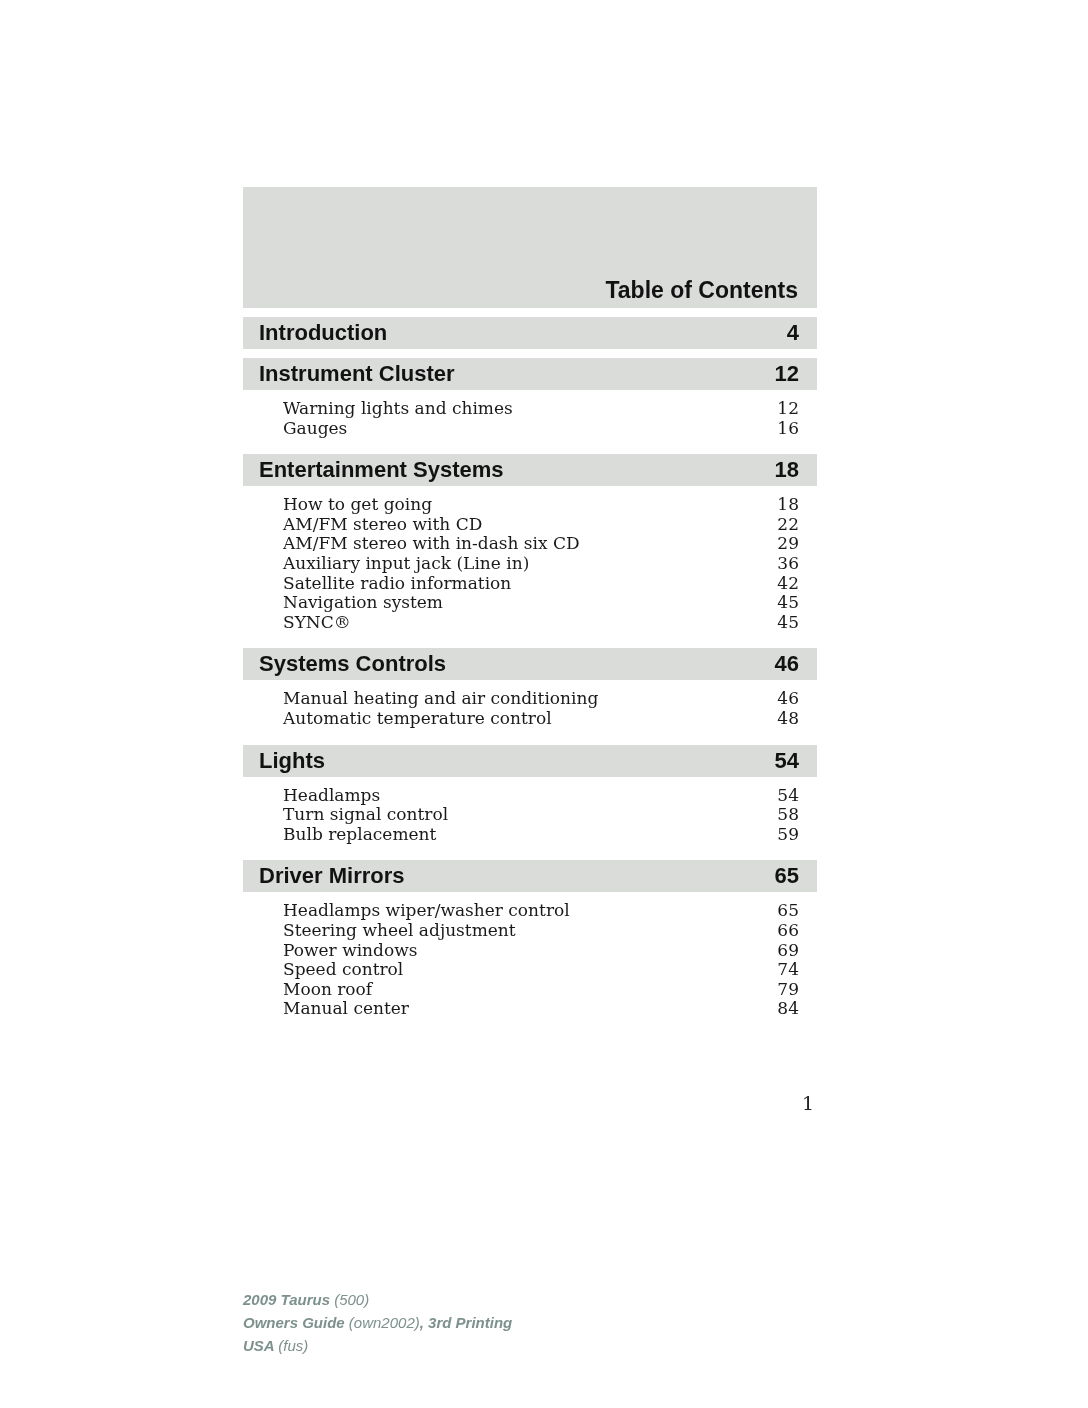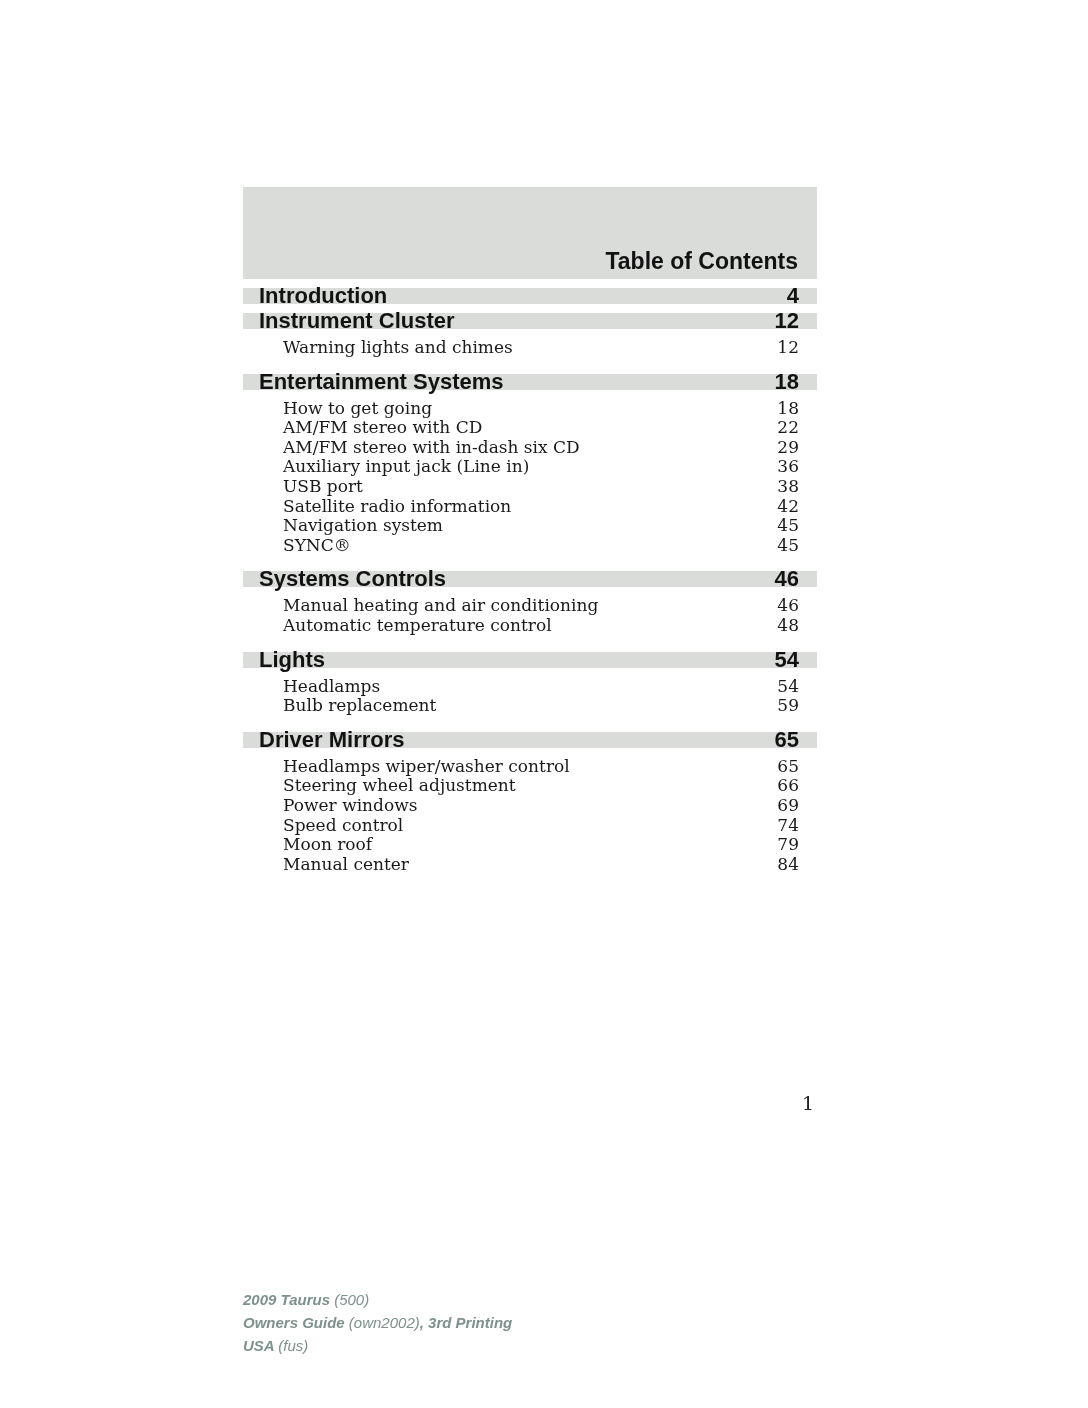--- a/index.html
+++ b/index.html
@@ -13,32 +13,32 @@
     background:#ffffff;
     font-family:"Liberation Sans",sans-serif;
     position:relative;
     overflow:hidden;
   }
   .page{position:relative;width:1088px;height:1408px;background:#fff;}
   .col{
     position:absolute;left:243px;top:187px;width:574px;
   }
   .header-block{
-    height:92px;
+    height:121px;
     background:var(--bar-bg);
     display:flex;align-items:flex-end;justify-content:flex-end;
     box-sizing:border-box;
     padding:0 19px 6px 0;
   }
   .title{
     font-size:23px;font-weight:bold;color:#121212;
     line-height:1;letter-spacing:0px;
   }
   .section-bar{
-    height:16px;
+    height:32px;
     margin-top:9px;
     background:var(--bar-bg);
     display:flex;align-items:center;justify-content:space-between;
     box-sizing:border-box;
     padding:0 18px 0 16px;
     font-size:22px;font-weight:bold;color:#121212;
   }
   .entries{
     padding:9px 0 7px 0;
     text-align:right;
@@ -87,20 +87,24 @@
         </div>
         <div class="section-bar">
           <span class="section-label">Instrument Cluster</span>
           <span class="section-page">12</span>
         </div>
         <div class="entries">
           <div class="entry">
             <span class="entry-label">Warning lights and chimes</span>
             <span class="entry-page">12</span>
           </div>
+          <div class="entry">
+            <span class="entry-label">Gauges</span>
+            <span class="entry-page">16</span>
+          </div>
         </div>
         <div class="section-bar">
           <span class="section-label">Entertainment Systems</span>
           <span class="section-page">18</span>
         </div>
         <div class="entries">
           <div class="entry">
             <span class="entry-label">How to get going</span>
             <span class="entry-page">18</span>
           </div>
@@ -110,24 +114,20 @@
           </div>
           <div class="entry">
             <span class="entry-label">AM/FM stereo with in-dash six CD</span>
             <span class="entry-page">29</span>
           </div>
           <div class="entry">
             <span class="entry-label">Auxiliary input jack (Line in)</span>
             <span class="entry-page">36</span>
           </div>
           <div class="entry">
-            <span class="entry-label">USB port</span>
-            <span class="entry-page">38</span>
-          </div>
-          <div class="entry">
             <span class="entry-label">Satellite radio information</span>
             <span class="entry-page">42</span>
           </div>
           <div class="entry">
             <span class="entry-label">Navigation system</span>
             <span class="entry-page">45</span>
           </div>
           <div class="entry">
             <span class="entry-label">SYNC®</span>
             <span class="entry-page">45</span>
@@ -148,20 +148,24 @@
           </div>
         </div>
         <div class="section-bar">
           <span class="section-label">Lights</span>
           <span class="section-page">54</span>
         </div>
         <div class="entries">
           <div class="entry">
             <span class="entry-label">Headlamps</span>
             <span class="entry-page">54</span>
+          </div>
+          <div class="entry">
+            <span class="entry-label">Turn signal control</span>
+            <span class="entry-page">58</span>
           </div>
           <div class="entry">
             <span class="entry-label">Bulb replacement</span>
             <span class="entry-page">59</span>
           </div>
         </div>
         <div class="section-bar">
           <span class="section-label">Driver Mirrors</span>
           <span class="section-page">65</span>
         </div>

